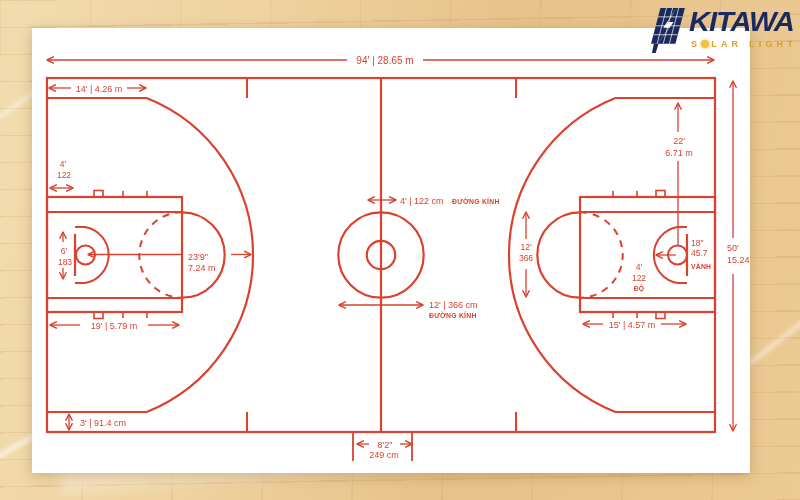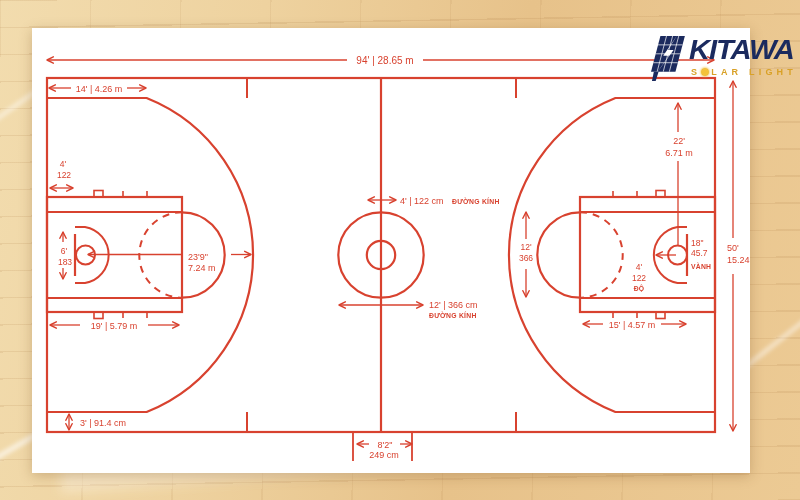--- a/index.html
+++ b/index.html
@@ -30,21 +30,21 @@
     background:#ffffff;
     box-shadow:0 3px 12px rgba(110,70,25,.28);
   }
   svg.diagram{position:absolute;left:0;top:0;}
   svg text{fill:#d8422f;}
   .t10{font-size:10px;}
   .t9{font-size:9px;}
   .t85{font-size:8.5px;}
   .t7b{font-size:6.8px;font-weight:bold;letter-spacing:.25px;}
   
-  .logo{position:absolute;top:7px;right:3px;display:flex;align-items:flex-start;z-index:5;margin-top:28px;}
+  .logo{position:absolute;top:7px;right:3px;display:flex;align-items:flex-start;z-index:5;}
   .logo-icon{width:38px;height:47px;margin-right:3px;}
   .logo-text{display:flex;flex-direction:column;align-items:flex-start;}
   .brand{
     font-size:27px;font-weight:bold;font-style:italic;line-height:30px;
     color:#1b2a5e;letter-spacing:-1px;transform:scaleX(1.08);transform-origin:left;
   }
   .tagline{
     font-size:9px;font-weight:bold;letter-spacing:4.2px;color:#d9a126;
     display:flex;align-items:center;margin-top:2px;margin-left:2px;
   }

